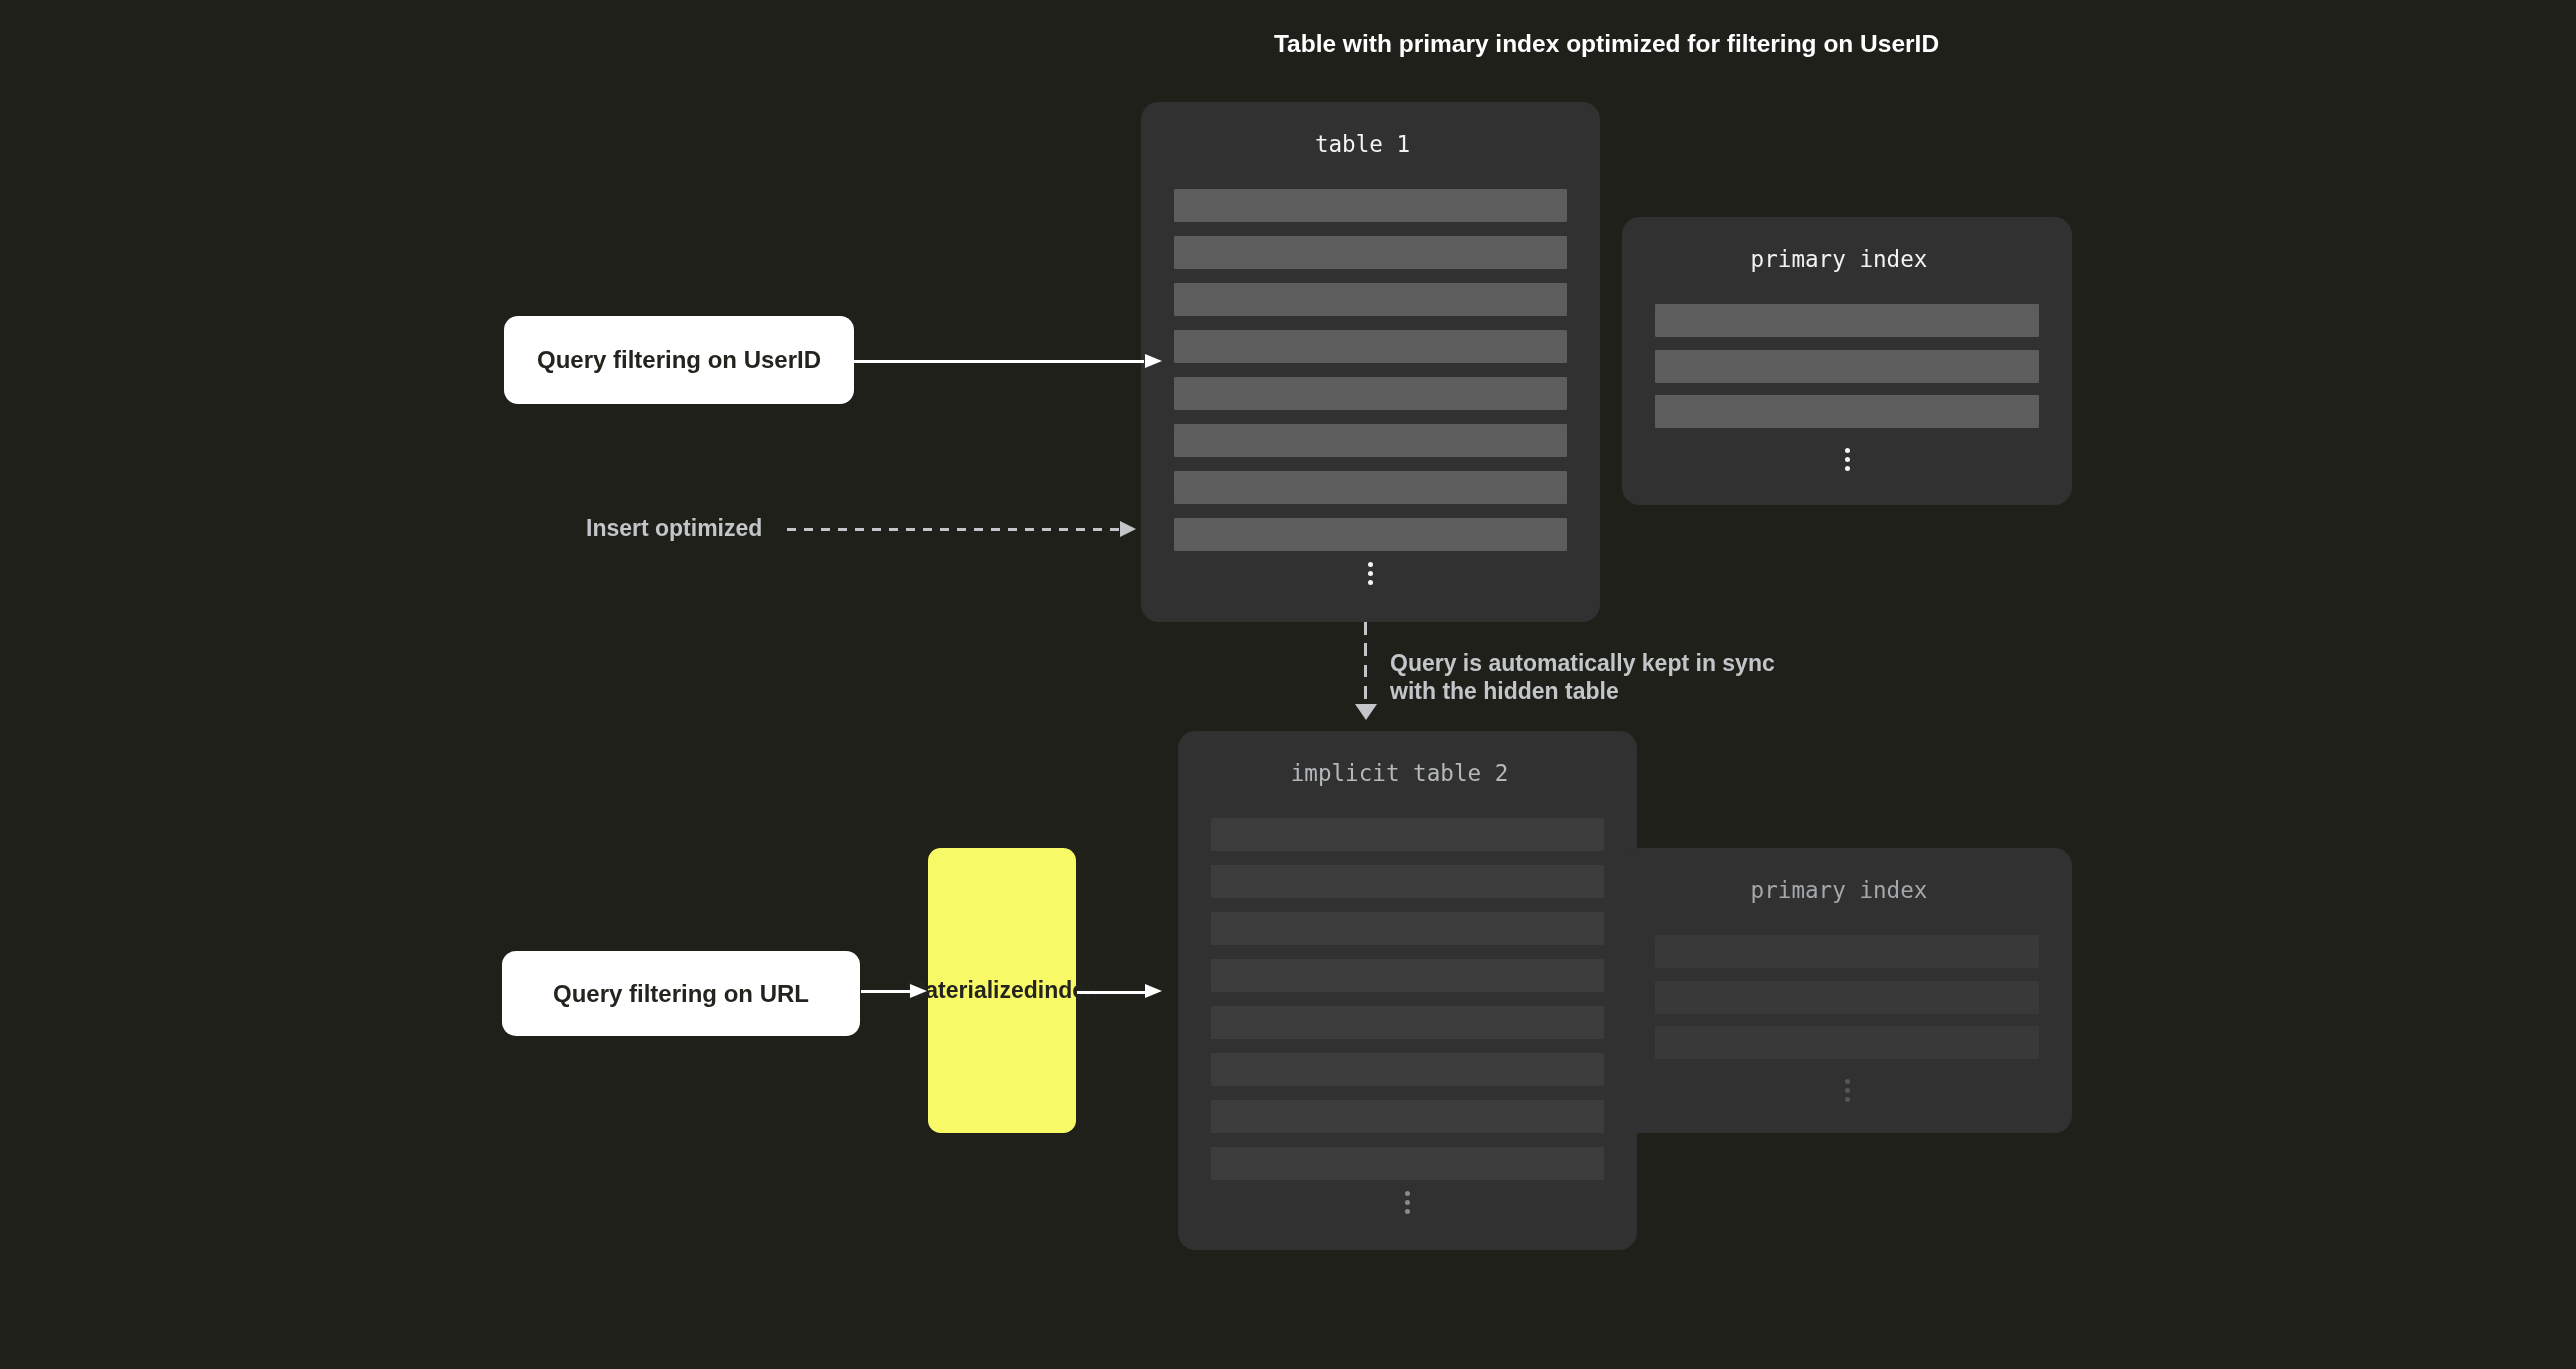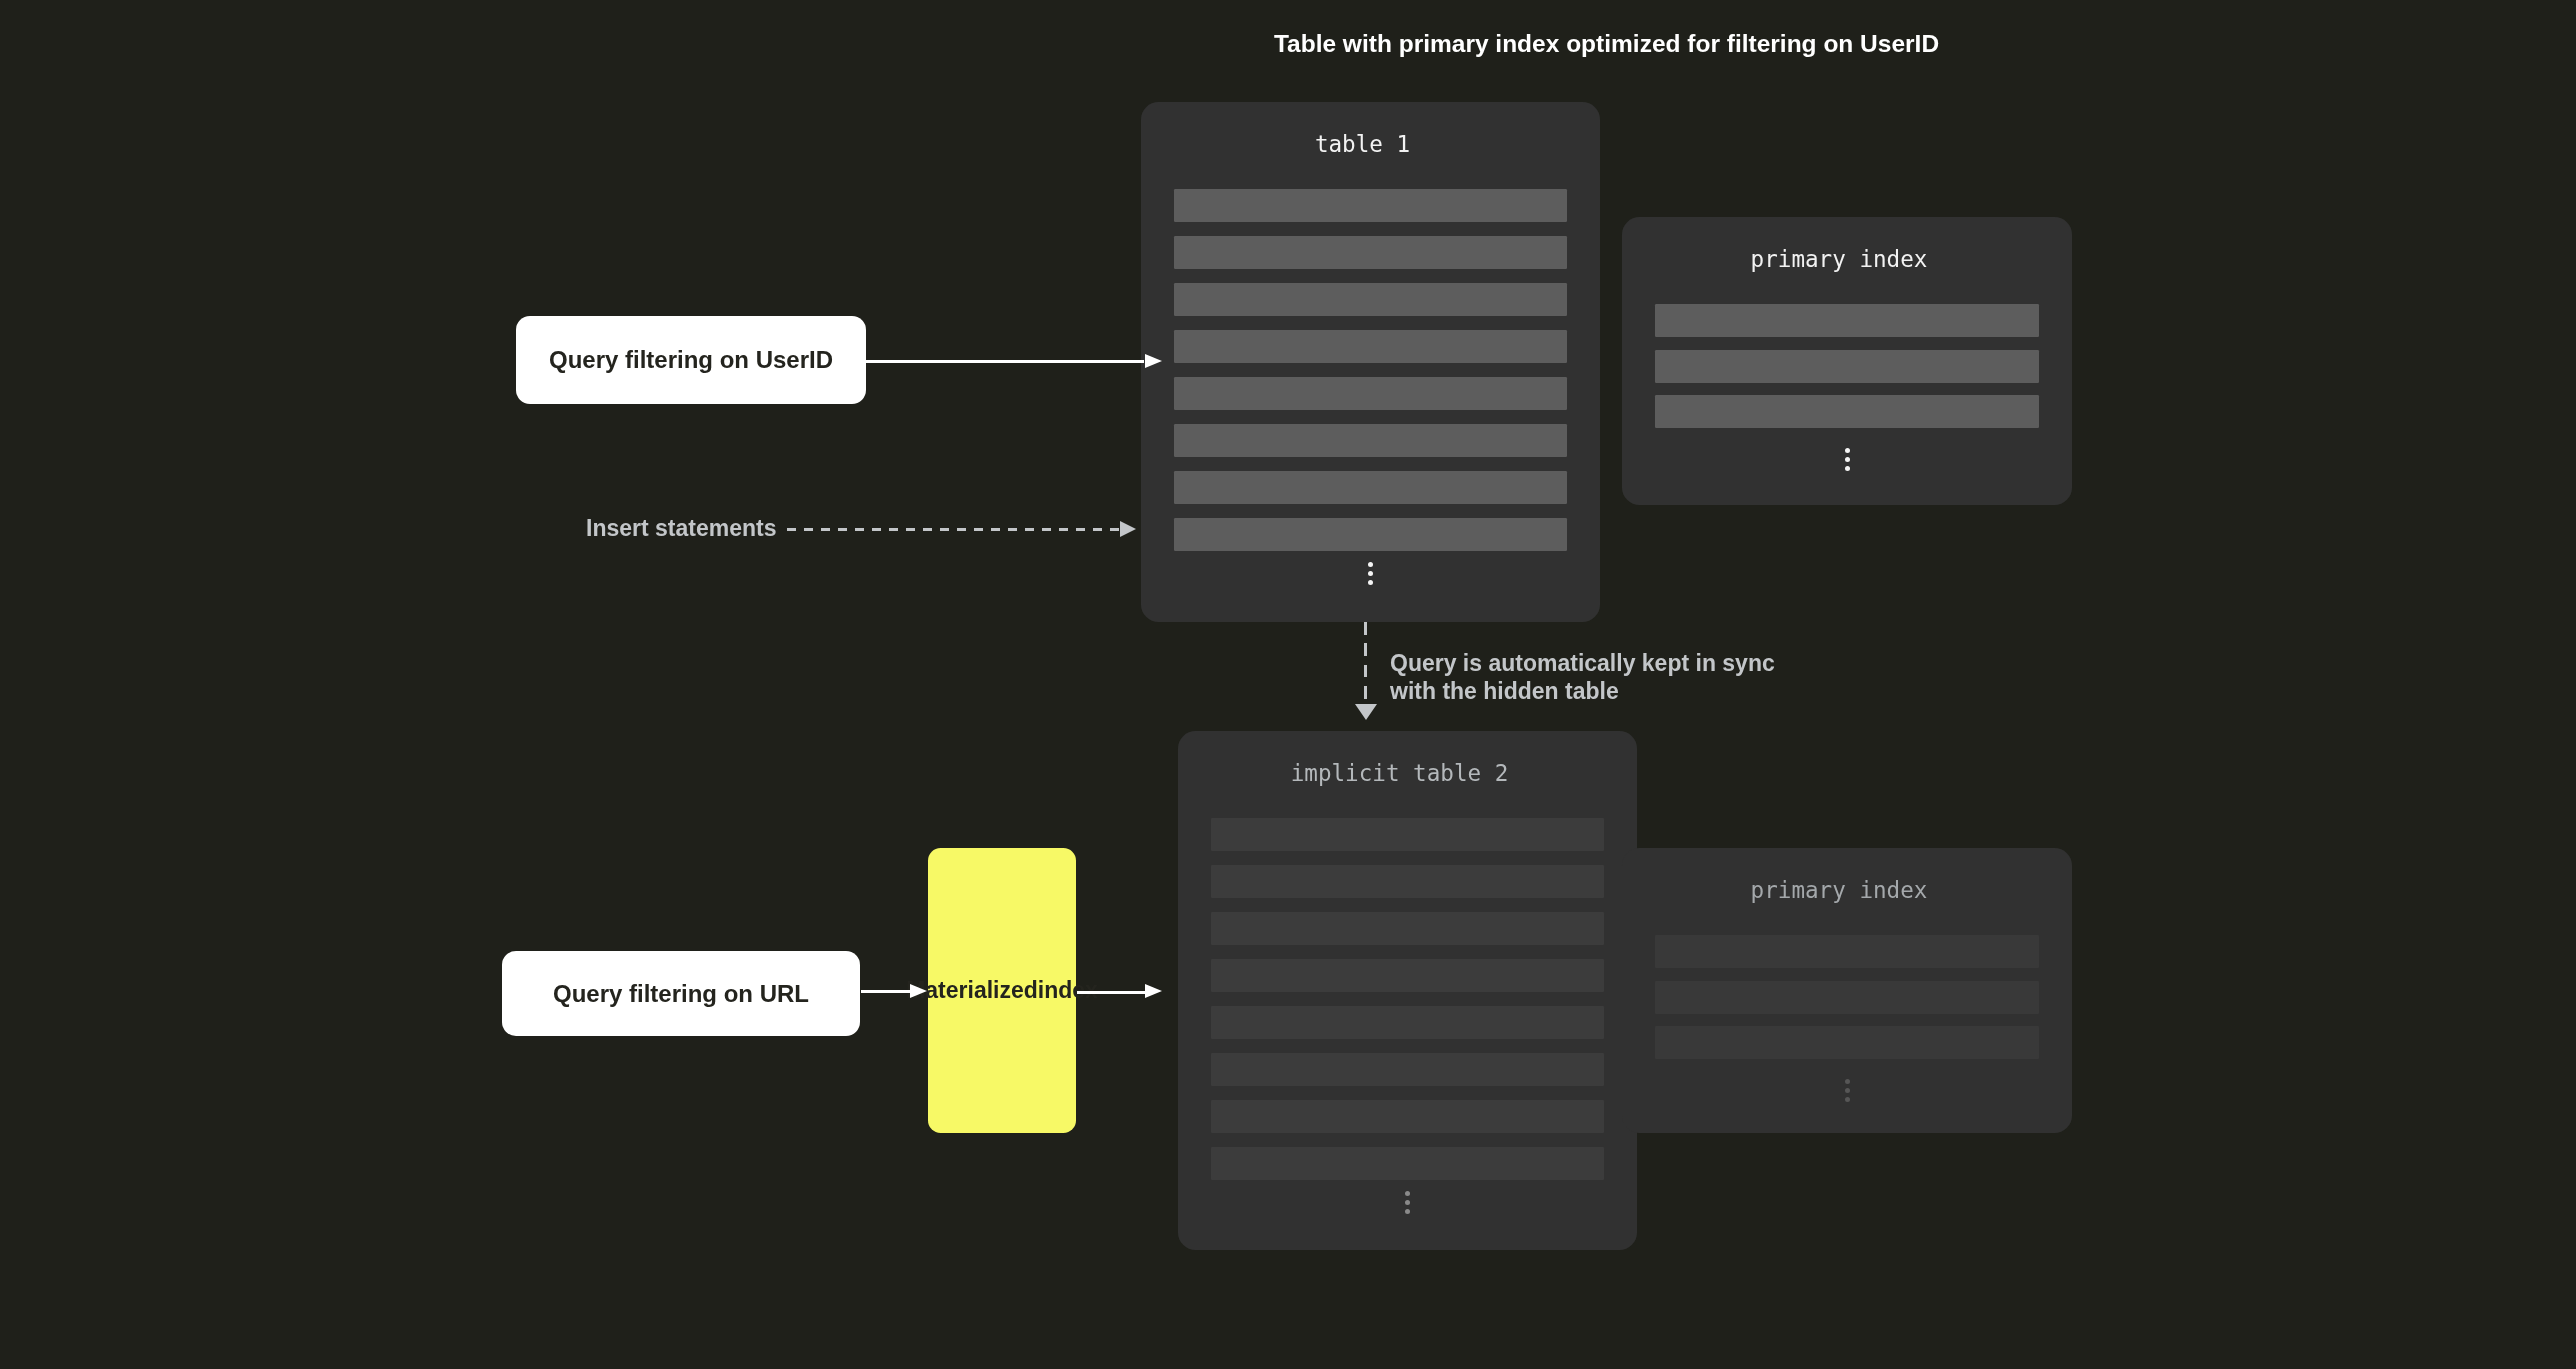--- a/index.html
+++ b/index.html
@@ -33,21 +33,21 @@
   .rows.dim2 .row{background:var(--row-dim2);}
 
   .dots{position:absolute;left:0;right:0;display:flex;flex-direction:column;align-items:center;gap:3.8px;}
   .dots i{width:5px;height:5px;border-radius:50%;display:block;}
   .dots.at-table{top:460px;} .dots.at-index{top:231px;}
   .dots.d-white i{background:#f5f5f5;} .dots.d-dim i{background:var(--dots-dim);}
   .dots.d-dimmer i{background:var(--dots-dimmer);}
 
   .pill{position:absolute;background:var(--white);border-radius:14px;display:flex;
         align-items:center;justify-content:center;color:var(--ink);font-weight:700;font-size:24px;}
-  #q-userid{left:504px;top:316px;width:350px;height:88px;margin-left:12px;}
+  #q-userid{left:504px;top:316px;width:350px;height:88px;}
   #q-url{left:502px;top:951px;width:358px;height:85px;}
 
   #mv{position:absolute;left:928px;top:848px;width:148px;height:285px;background:var(--yellow);
       border-radius:12.6px;display:flex;flex-direction:row;align-items:center;justify-content:center;
       color:var(--ink);font-weight:700;font-size:23px;line-height:29px;text-align:center;}
 
   .gray-label{position:absolute;color:var(--muted);font-weight:700;font-size:23px;line-height:28px;}
   #insert-label{left:586px;top:514px;}
   #sync-text{left:1390px;top:649px;}
 
@@ -149,21 +149,21 @@
   </div>
 
   <div class="pill" id="q-userid">Query filtering on UserID</div>
   <div class="pill" id="q-url">Query filtering on URL</div>
 
   <div id="mv">
     <span>Materialized</span>
     <span>index</span>
   </div>
 
-  <div class="gray-label" id="insert-label">Insert statements</div>
+  <div class="gray-label" id="insert-label">Insert optimized</div>
   <div class="gray-label" id="sync-text">
     <span style="display:block">Query is automatically kept in sync</span>
     <span style="display:block">with the hidden table</span>
   </div>
 
   <div class="h-line" id="arrow-userid-line"></div>
   <div class="h-head" id="arrow-userid-head"></div>
 
   <div class="dash-h" id="arrow-insert-line"></div>
   <div class="dash-head" id="arrow-insert-head"></div>

